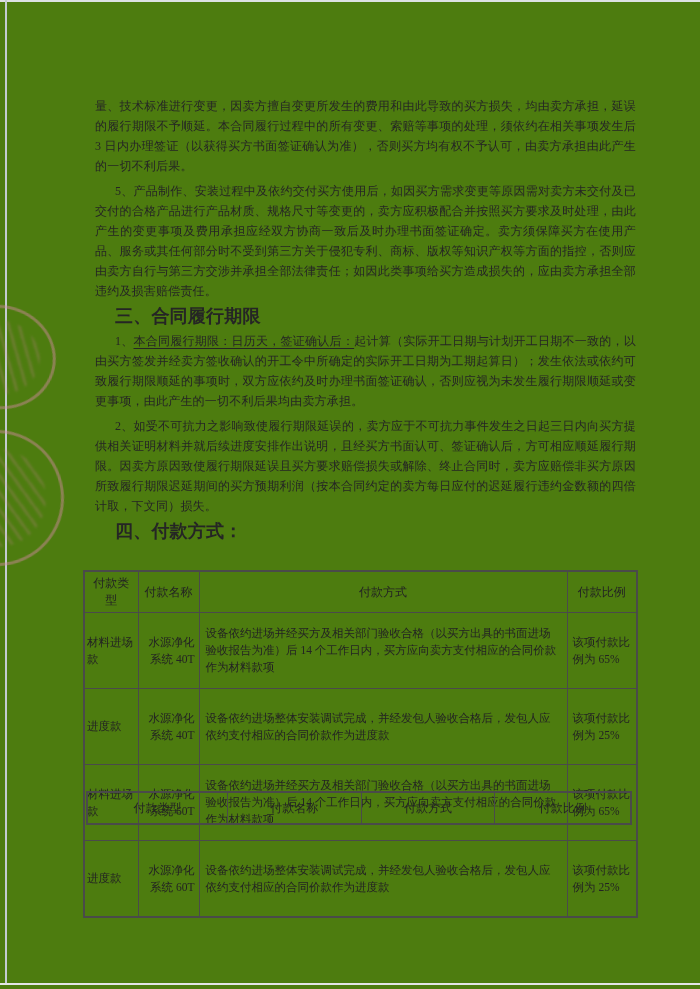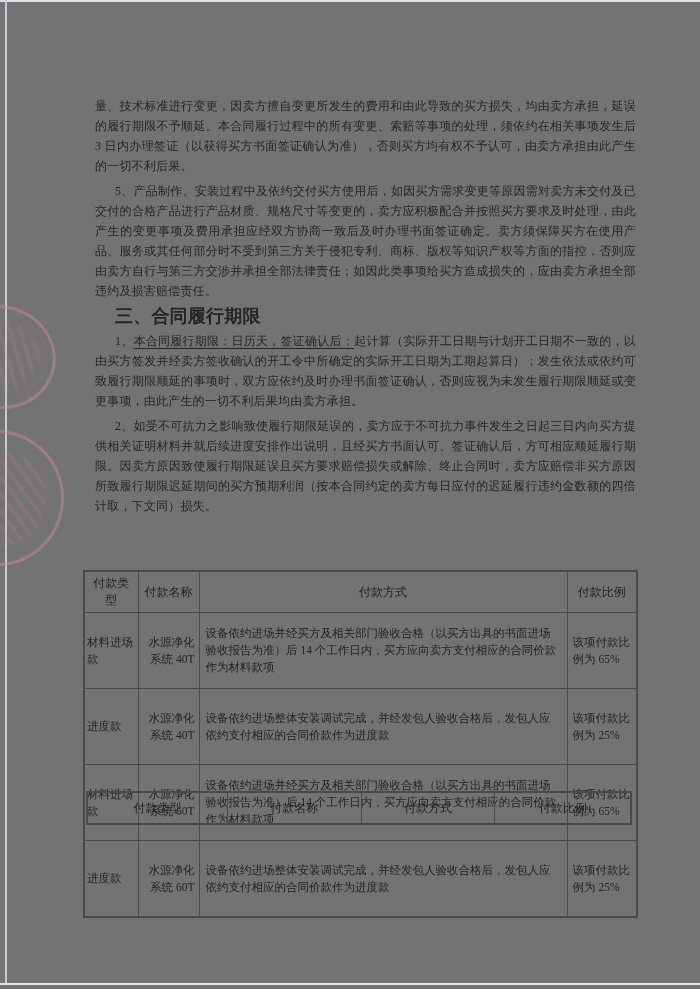--- a/index.html
+++ b/index.html
@@ -5,21 +5,21 @@
   html,body{margin:0;padding:0;}
   body{
     width:700px;height:989px;
     background:#fbfbfc;
     overflow:hidden;
     position:relative;
     font-family:"Liberation Serif","DejaVu Serif",serif;
   }
   .page{
     position:absolute;inset:0;
-    background:#737373;
+    background:#4d7c0f;
     font-family:Liberation Serif, serif;
   }
   .edge-top{
     position:absolute;left:0;top:0;right:0;height:2px;
     background:#dde1e3;
   }
   .edge-left{
     position:absolute;left:5px;top:0;bottom:6px;width:2px;
     background:#c3ccd0;
   }
@@ -107,20 +107,21 @@
   <div class="stamp stamp-2">
     <div class="stamp-marks"></div>
   </div>
 
   <div class="content">
     <p>量、技术标准进行变更，因卖方擅自变更所发生的费用和由此导致的买方损失，均由卖方承担，延误的履行期限不予顺延。本合同履行过程中的所有变更、索赔等事项的处理，须依约在相关事项发生后3 日内办理签证（以获得买方书面签证确认为准），否则买方均有权不予认可，由卖方承担由此产生的一切不利后果。</p>
     <p class="indent p4">5、产品制作、安装过程中及依约交付买方使用后，如因买方需求变更等原因需对卖方未交付及已交付的合格产品进行产品材质、规格尺寸等变更的，卖方应积极配合并按照买方要求及时处理，由此产生的变更事项及费用承担应经双方协商一致后及时办理书面签证确定。卖方须保障买方在使用产品、服务或其任何部分时不受到第三方关于侵犯专利、商标、版权等知识产权等方面的指控，否则应由卖方自行与第三方交涉并承担全部法律责任；如因此类事项给买方造成损失的，应由卖方承担全部违约及损害赔偿责任。</p>
     <p class="sect-heading">三、合同履行期限</p>
     <p class="indent"><span>1、</span><span class="u">本合同履行期限：日历天，签证确认后：</span><span>起计算（实际开工日期与计划开工日期不一致的，以由买方签发并经卖方签收确认的开工令中所确定的实际开工日期为工期起算日）；发生依法或依约可致履行期限顺延的事项时，双方应依约及时办理书面签证确认，否则应视为未发生履行期限顺延或变更事项，由此产生的一切不利后果均由卖方承担。</span></p>
     <p class="indent s3p2">2、如受不可抗力之影响致使履行期限延误的，卖方应于不可抗力事件发生之日起三日内向买方提供相关证明材料并就后续进度安排作出说明，且经买方书面认可、签证确认后，方可相应顺延履行期限。因卖方原因致使履行期限延误且买方要求赔偿损失或解除、终止合同时，卖方应赔偿非买方原因所致履行期限迟延期间的买方预期利润（按本合同约定的卖方每日应付的迟延履行违约金数额的四倍计取，下文同）损失。</p>
+    <p class="sect-heading">四、付款方式：</p>
   </div>
 
   <table class="pay-table">
     <colgroup>
       <col style="width:54px">
         <col style="width:61px">
         <col style="width:368px">
         <col style="width:70px">
     </colgroup>
     <thead>

